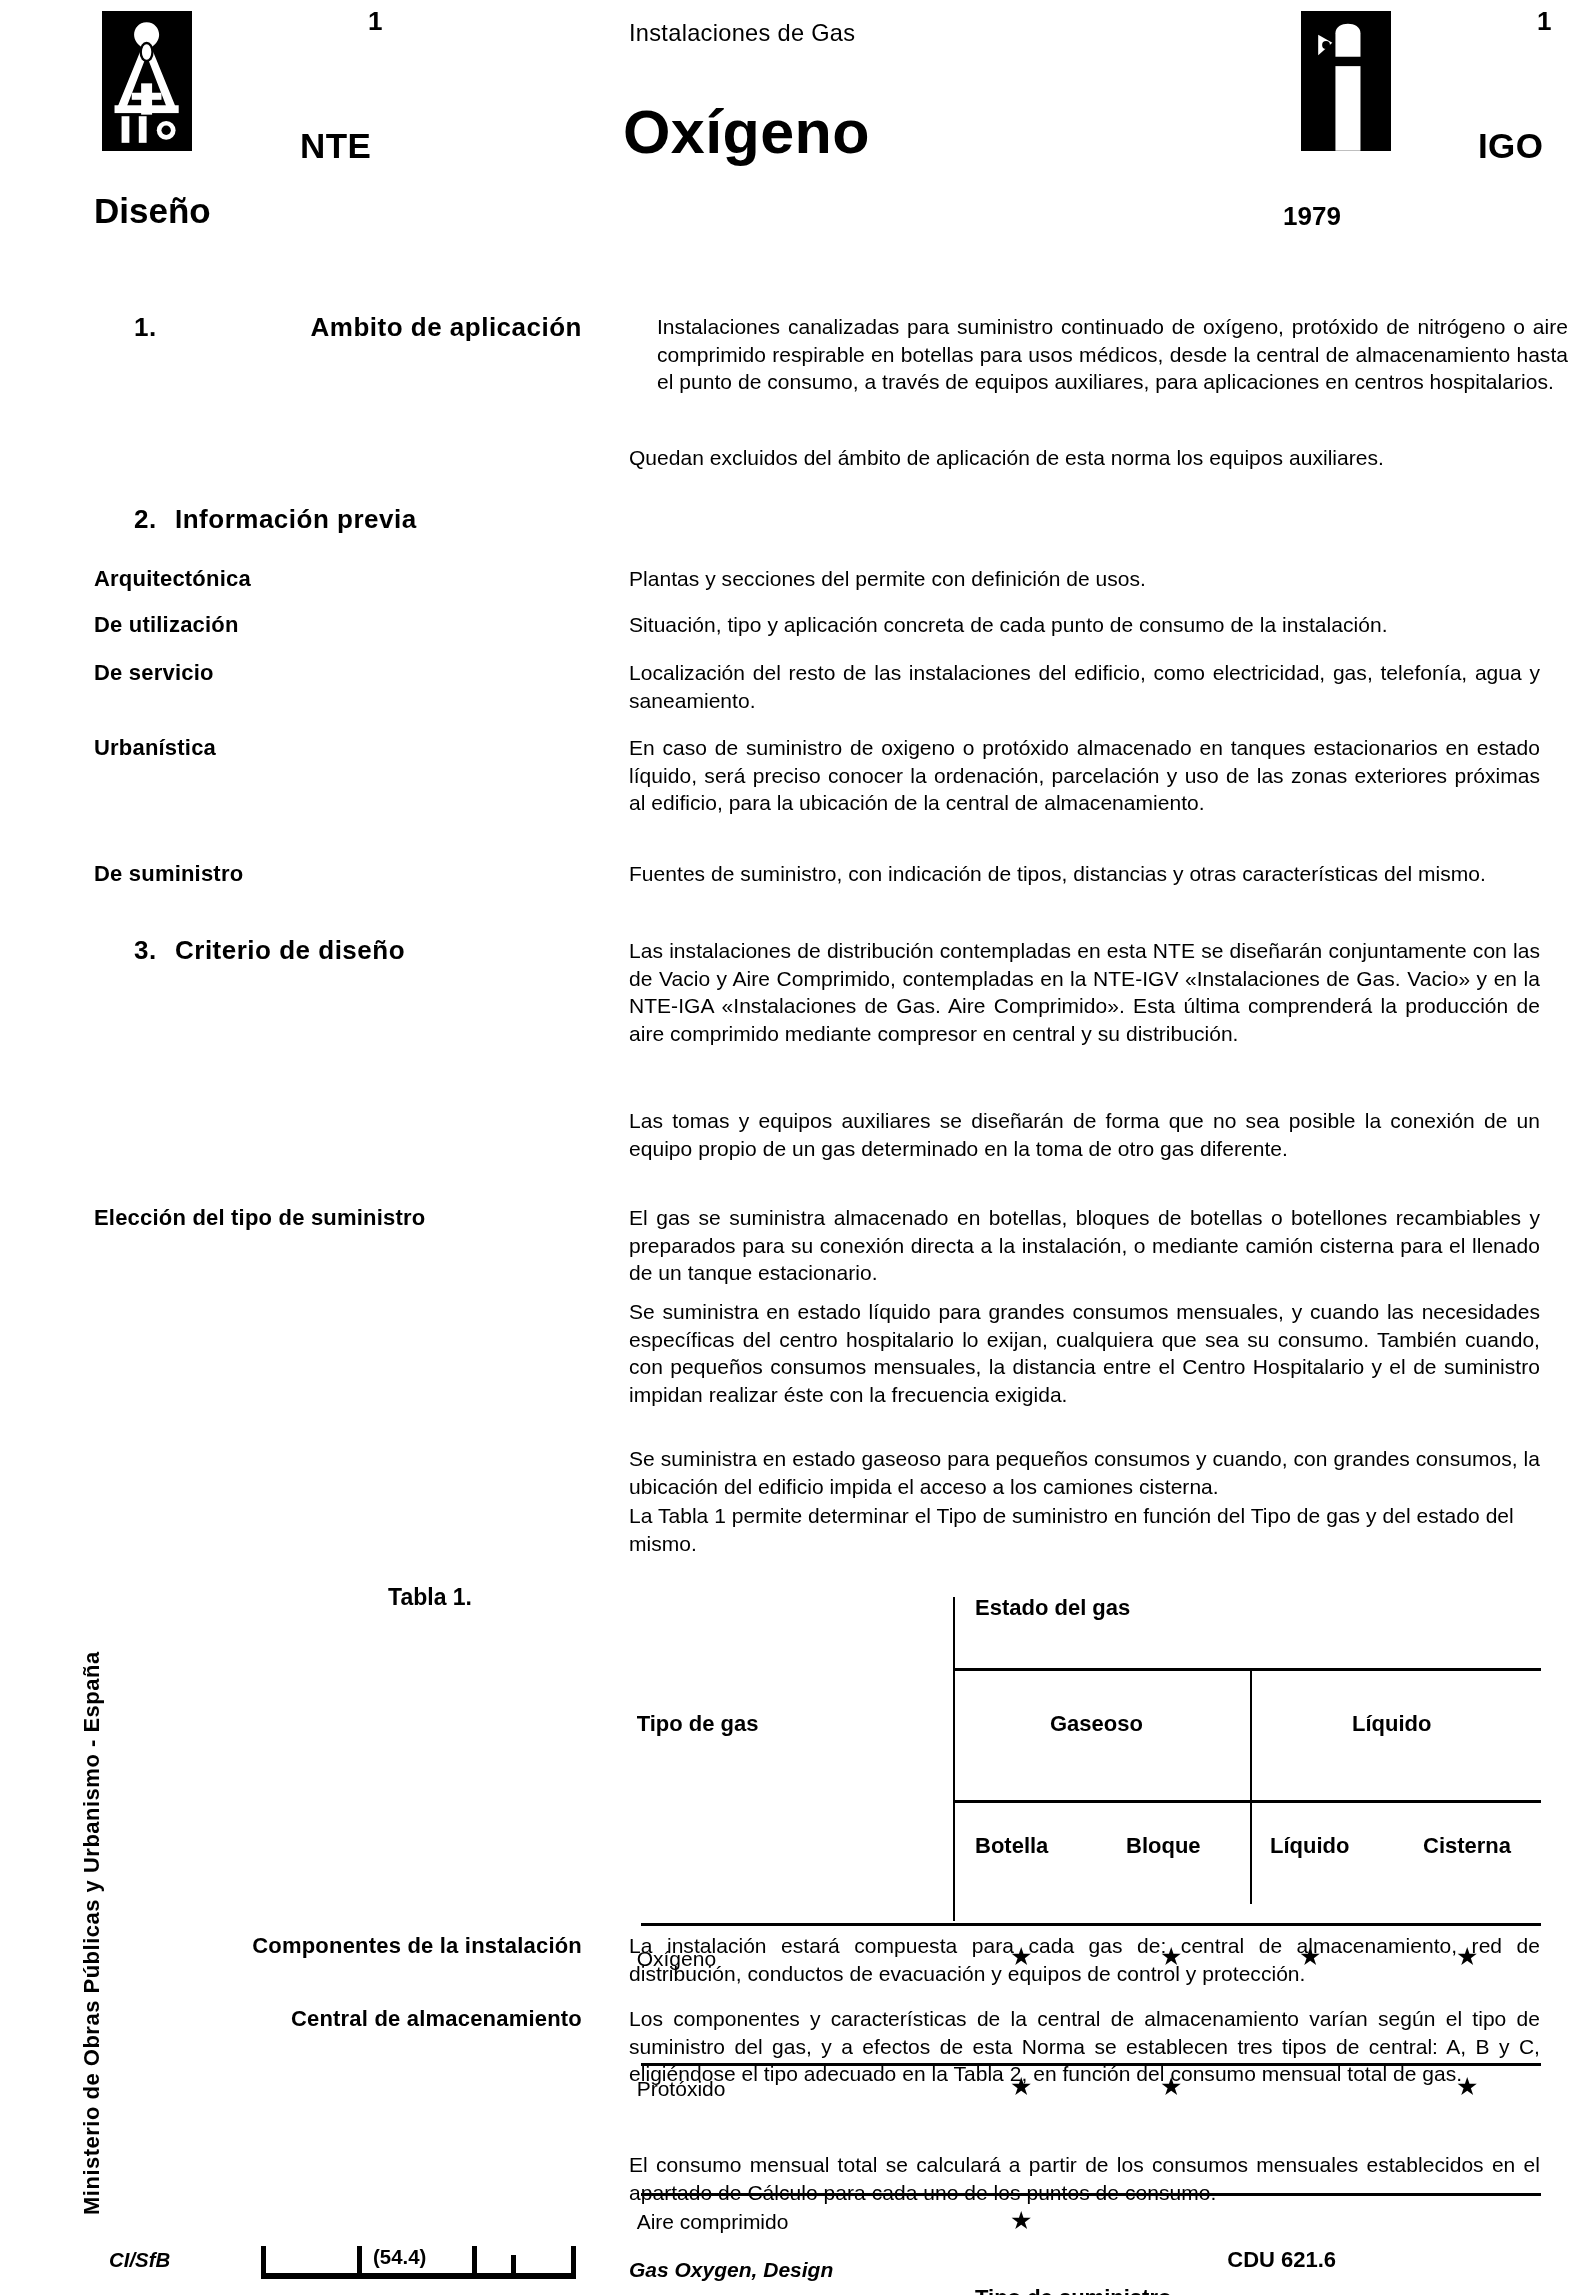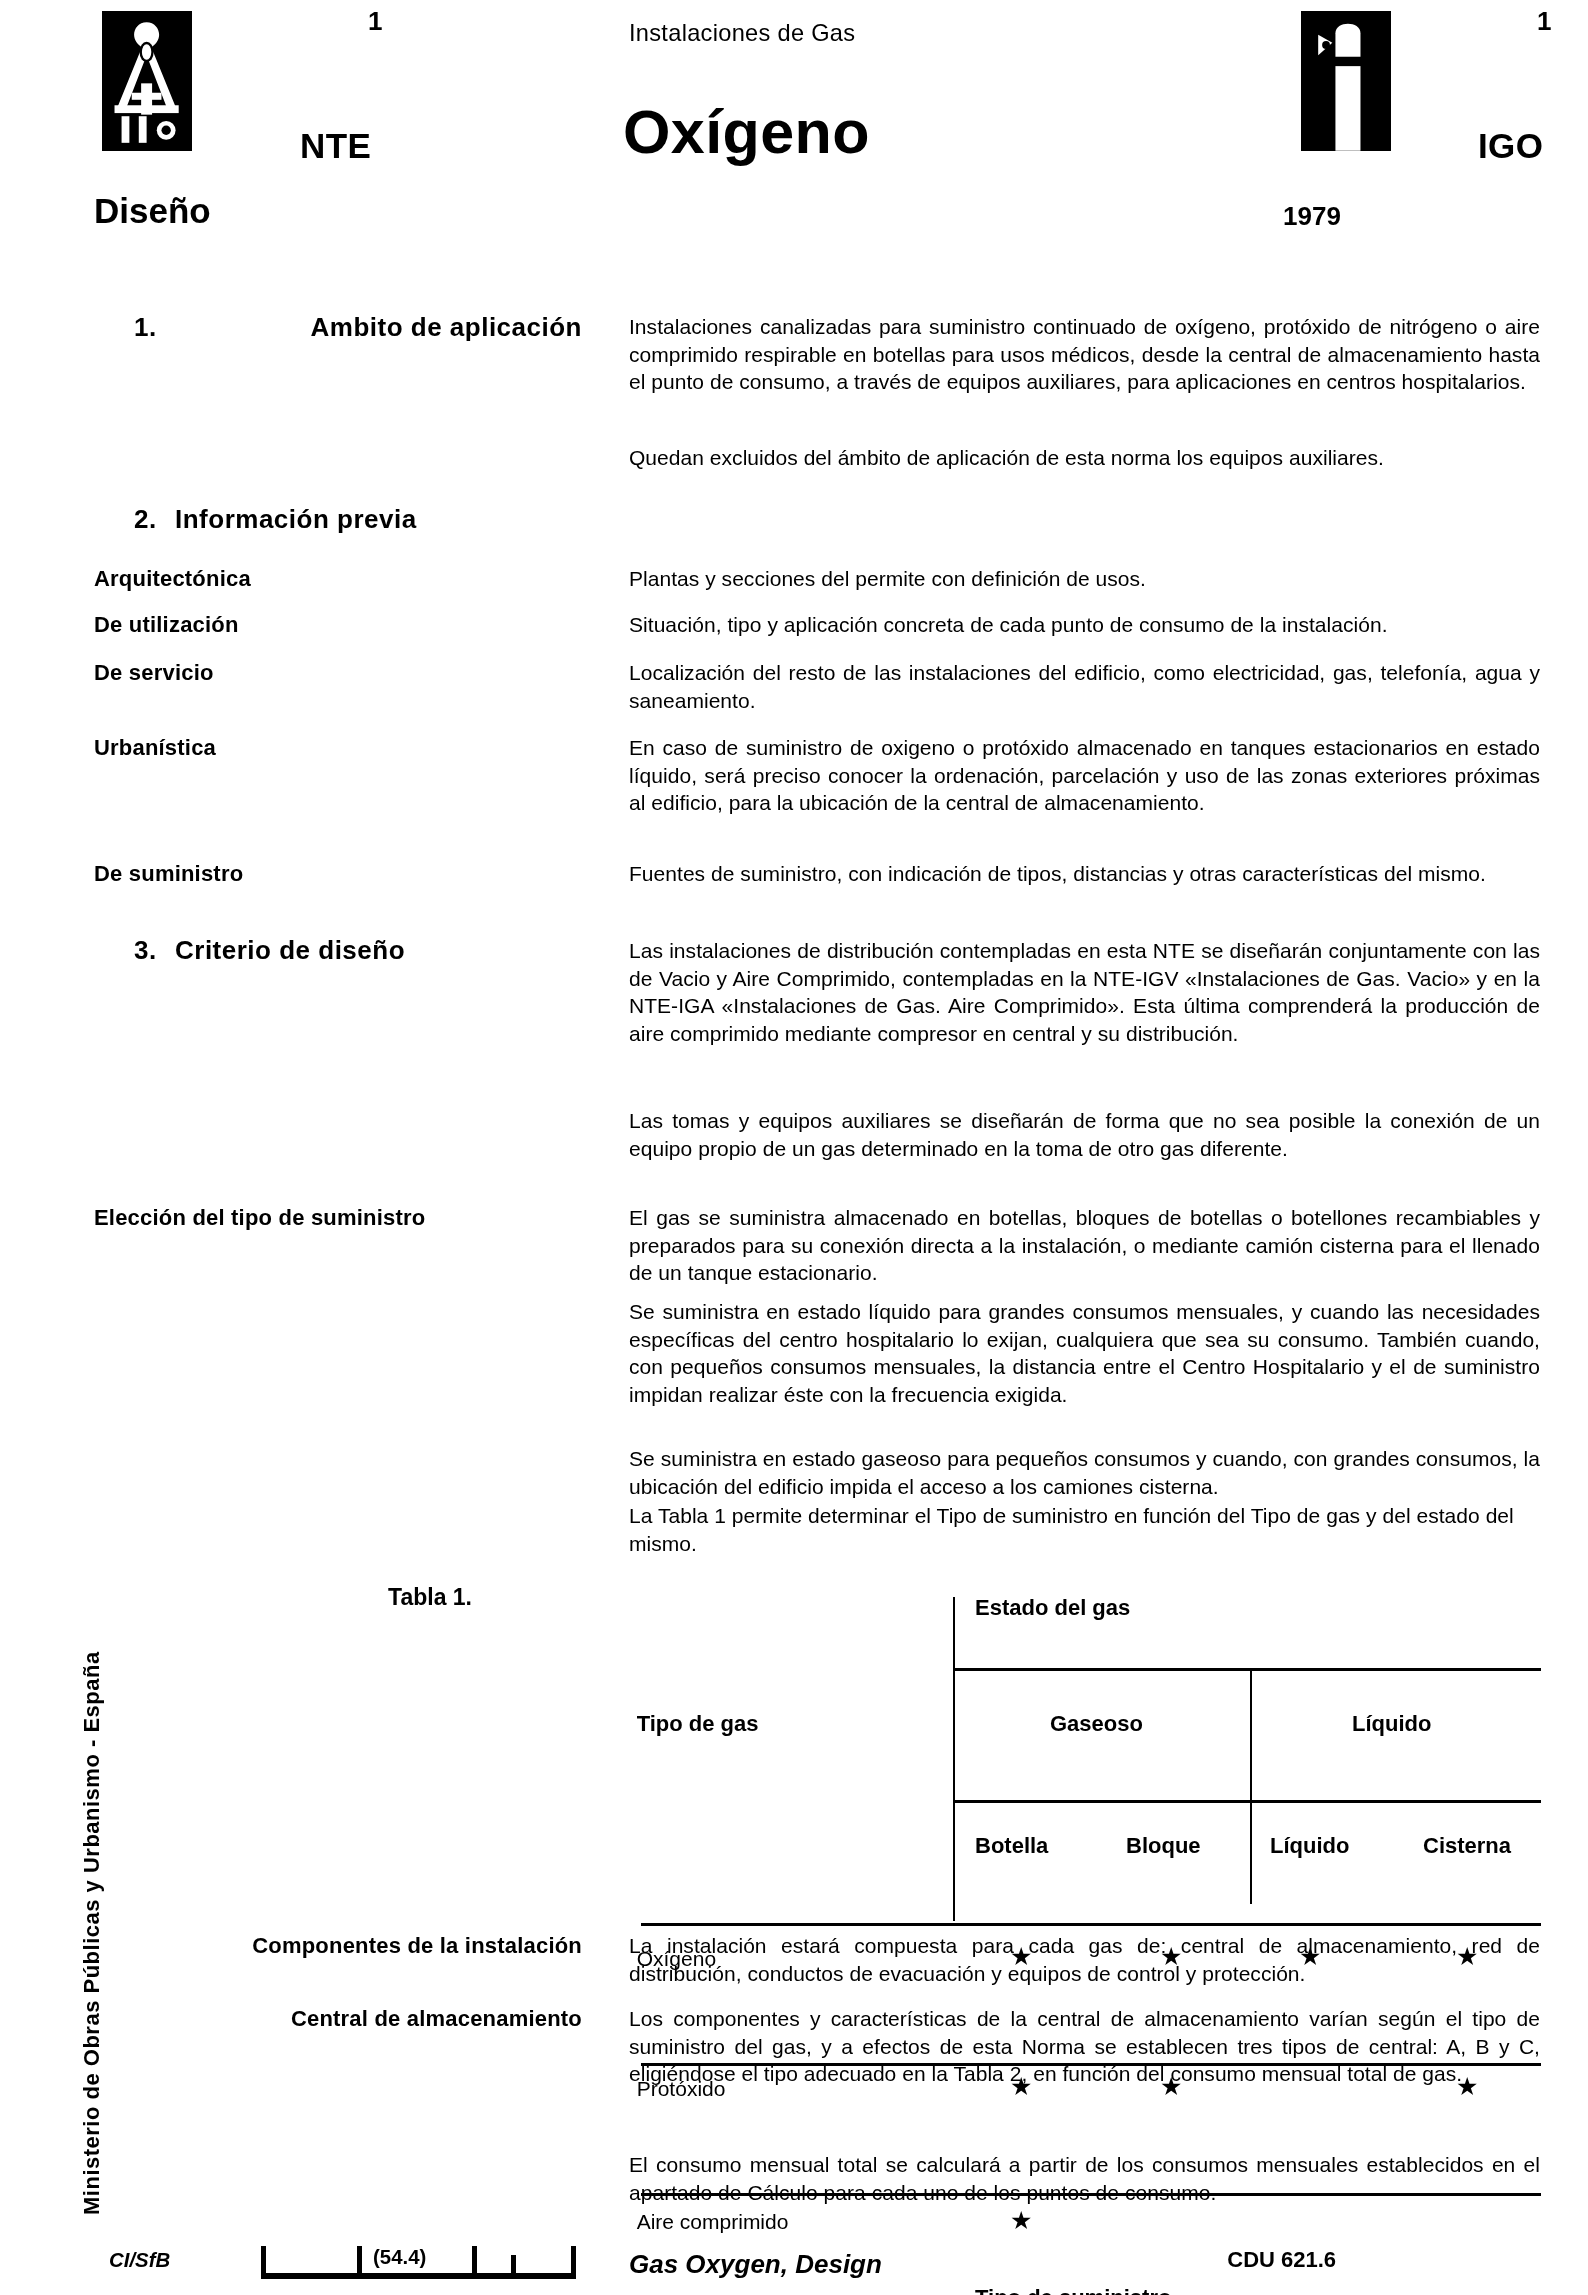--- a/index.html
+++ b/index.html
@@ -257,22 +257,22 @@
   .footer .ruler .code {
     position: absolute;
     left: 112px;
     top: 7.9px;
     font-size: 20.4px;
     font-weight: bold;
   }
   .footer .engtitle {
     position: absolute;
     left: 629px;
-    top: 11px;
-    font-size: 26px;
+    top: 20px;
+    font-size: 21px;
     font-weight: bold;
     font-style: italic;
   }
   .footer .cdu {
     position: absolute;
     right: 7.9px;
     top: 9.4px;
     font-size: 22px;
     font-weight: bold;
   }
@@ -322,21 +322,21 @@
   <div class="igo-label">IGO</div>
   <div class="year-label">1979</div>
 </div>
 
 <div class="content">
 
   <div class="lbl sec" style="left:134px; top:311px; width:448px;">
     <span class="num">1.</span>
     <span>Ambito de aplicación</span>
   </div>
-  <div class="para" style="top:313px;">Instalaciones canalizadas para suministro continuado de oxígeno, protóxido de nitrógeno o aire comprimido respirable en botellas para usos médicos, desde la central de almacenamiento hasta el punto de consumo, a través de equipos auxiliares, para aplicaciones en centros hospitalarios.</div>
+  <div class="para" style="top:313px;margin-left:28px;">Instalaciones canalizadas para suministro continuado de oxígeno, protóxido de nitrógeno o aire comprimido respirable en botellas para usos médicos, desde la central de almacenamiento hasta el punto de consumo, a través de equipos auxiliares, para aplicaciones en centros hospitalarios.</div>
   <div class="para nj" style="top:444px;">Quedan excluidos del ámbito de aplicación de esta norma los equipos auxiliares.</div>
 
   <div class="lbl sec" style="left:134px; top:503px; width:448px; text-align:left; padding-left:0;">
     <span class="num">2.</span>
     <span style="margin-left:41px;">Información previa</span>
   </div>
 
   <div class="lbl" style="left:94px; top:565px; width:488px; text-align:left;">Arquitectónica</div>
   <div class="para nj" style="top:565px;">Plantas y secciones del permite con definición de usos.</div>
 

